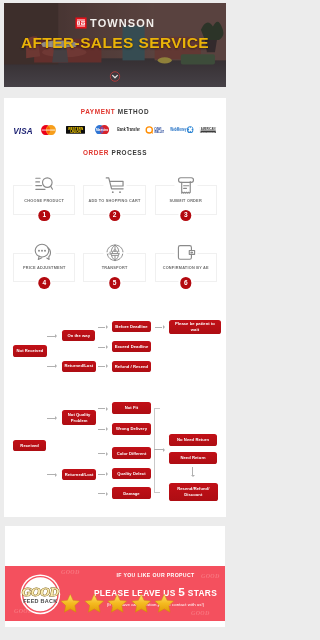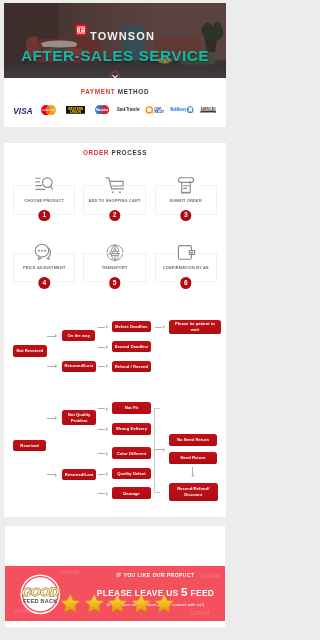--- a/index.html
+++ b/index.html
@@ -7,33 +7,33 @@
   .page{width:230px;height:640px;position:relative;}
 
   
   .hero{position:absolute;left:4px;top:3px;width:222px;height:84px;overflow:hidden;background:#4a3a36;}
   .hero-img{position:absolute;inset:0;}
   .hero-img .room{width:100%;height:100%;display:block;}
   .hero-content{position:absolute;inset:0;display:flex;flex-direction:column;align-items:center;}
   .logo-row{display:flex;align-items:center;gap:3px;margin-top:14px;}
   .logo-mark{width:12px;height:12px;display:block;}
   .logo-mark svg{width:12px;height:12px;display:block;}
-  .logo-text{color:#f2efec;font-size:11px;font-weight:700;letter-spacing:1.1px;line-height:1;margin-top:14px;}
-  .hero-title{margin:6px 0 6px;color:#14b8a6;font-size:15.5px;font-weight:700;letter-spacing:0.4px;line-height:1;text-shadow:0 1px 2px rgba(0,0,0,.45);}
+  .logo-text{color:#f2efec;font-size:11px;font-weight:700;letter-spacing:1.1px;line-height:1;}
+  .hero-title{margin:6px 0 6px;color:#eab308;font-size:15.5px;font-weight:700;letter-spacing:0.4px;line-height:1;text-shadow:0 1px 2px rgba(0,0,0,.45);}
   .scroll-btn{position:absolute;left:50%;transform:translateX(-50%);top:68px;width:11px;height:11px;}
   .scroll-btn svg{width:11px;height:11px;display:block;}
 
   
   .card{position:absolute;left:4px;width:222px;background:#fff;box-sizing:border-box;overflow:visible;}
   .sec-title{margin:0;text-align:center;font-size:6.4px;font-weight:700;letter-spacing:0.62px;line-height:1;}
   .sec-title .accent{color:#e0342c;}
   .sec-title .dark{color:#3a3a3a;}
   .sec-title .accent:after{content:" ";}
 
-  .payment-card{top:78px;height:48.5px;padding-top:11px;}
+  .payment-card{top:98px;height:48.5px;padding-top:11px;}
   .pay-row{position:absolute;left:-4px;top:22.5px;width:230px;height:16px;}
   .pay{position:absolute;}
   .pay svg{width:100%;height:100%;display:block;}
   .pay-visa{left:13px;top:6.8px;width:20px;height:7.2px;}
   .pay-mastercard{left:41.3px;top:4.2px;width:15px;height:10.2px;}
   .pay-western-union{left:65.7px;top:5.6px;width:19.1px;height:7.7px;}
   .pay-maestro{left:94.5px;top:4.4px;width:14.2px;height:9.6px;}
   .pay-bank-transfer{left:117.3px;top:6.1px;width:23.1px;height:4.6px;}
   .pay-qiwi-wallet{left:144.6px;top:5px;width:19.7px;height:8.2px;}
   .pay-webmoney{left:170.3px;top:5.3px;width:23.6px;height:7.6px;}
@@ -428,21 +428,21 @@
           <circle cx="50" cy="50" r="43.5" fill="none" stroke="#f4505e" stroke-width="3.4"></circle>
           <text class="fbg" x="50" y="54" text-anchor="middle" data-name="badge-good-text">GOOD</text>
           <text class="fbs" x="50" y="71" text-anchor="middle" data-name="badge-feedback-text">FEED BACK</text>
         </svg>
       </div>
       <div class="fb-text" data-name="feedback-text-block">
         <div class="fb-l1" data-name="feedback-line-1">IF YOU LIKE OUR PROPUCT</div>
         <div class="fb-l2" data-name="feedback-line-2">
           <span data-name="feedback-line2-pre">PLEASE LEAVE US</span>
           <span class="big5" data-name="feedback-star-count">5</span>
-          <span data-name="feedback-line2-post">FEED</span>
+          <span data-name="feedback-line2-post">STARS</span>
         </div>
         <div class="fb-l3" data-name="feedback-line-3">(If you have any question,please contact with us!)</div>
       </div>
     </div>
     <div class="stars" data-name="star-rating">
         <div class="star" data-name="star-icon">
           <svg viewBox="0 0 24 24">
             <defs>
               <linearGradient id="sg0" x1="0" y1="0" x2="0" y2="1">
                 <stop offset="0" stop-color="#fde06a"></stop>

